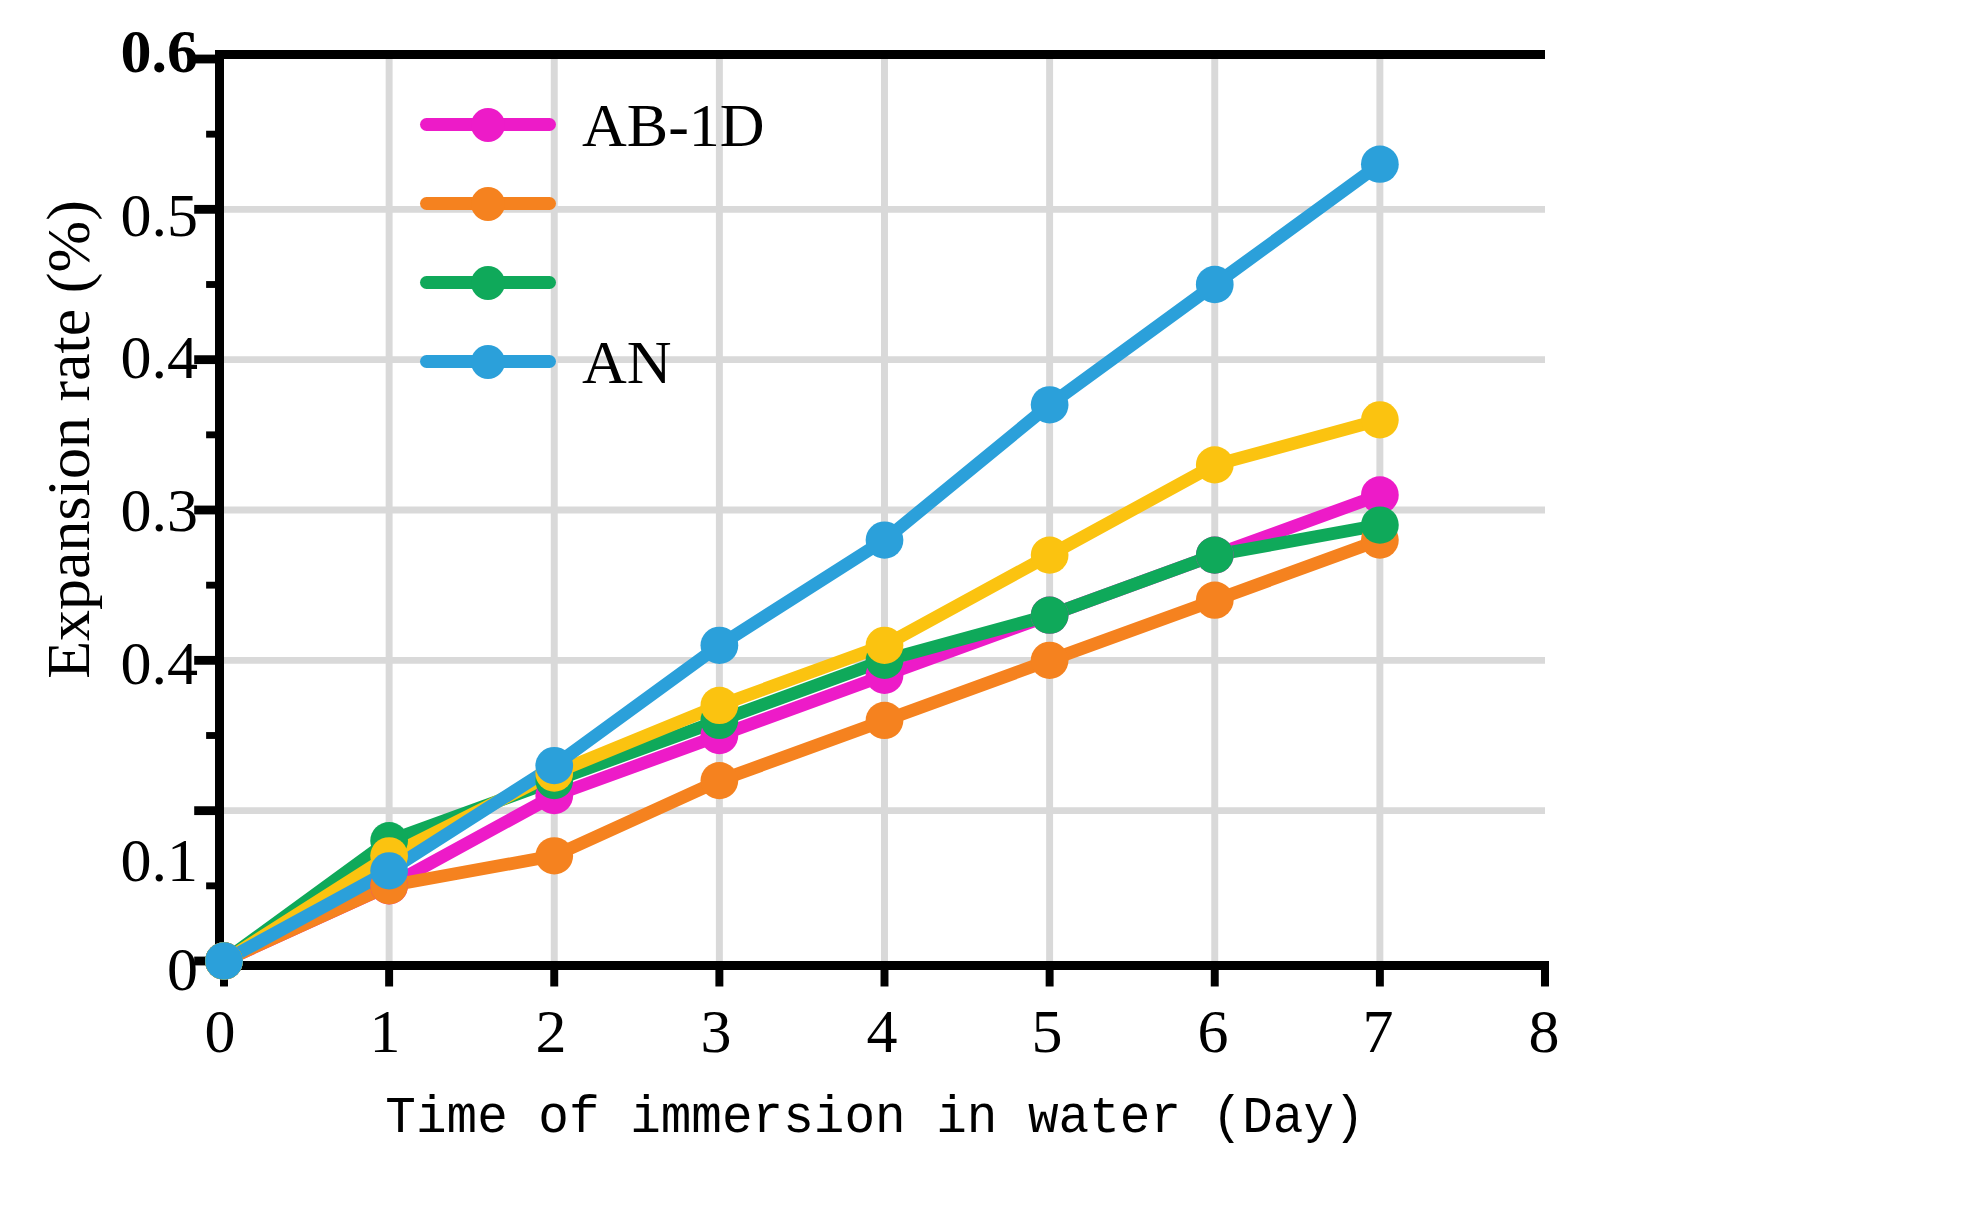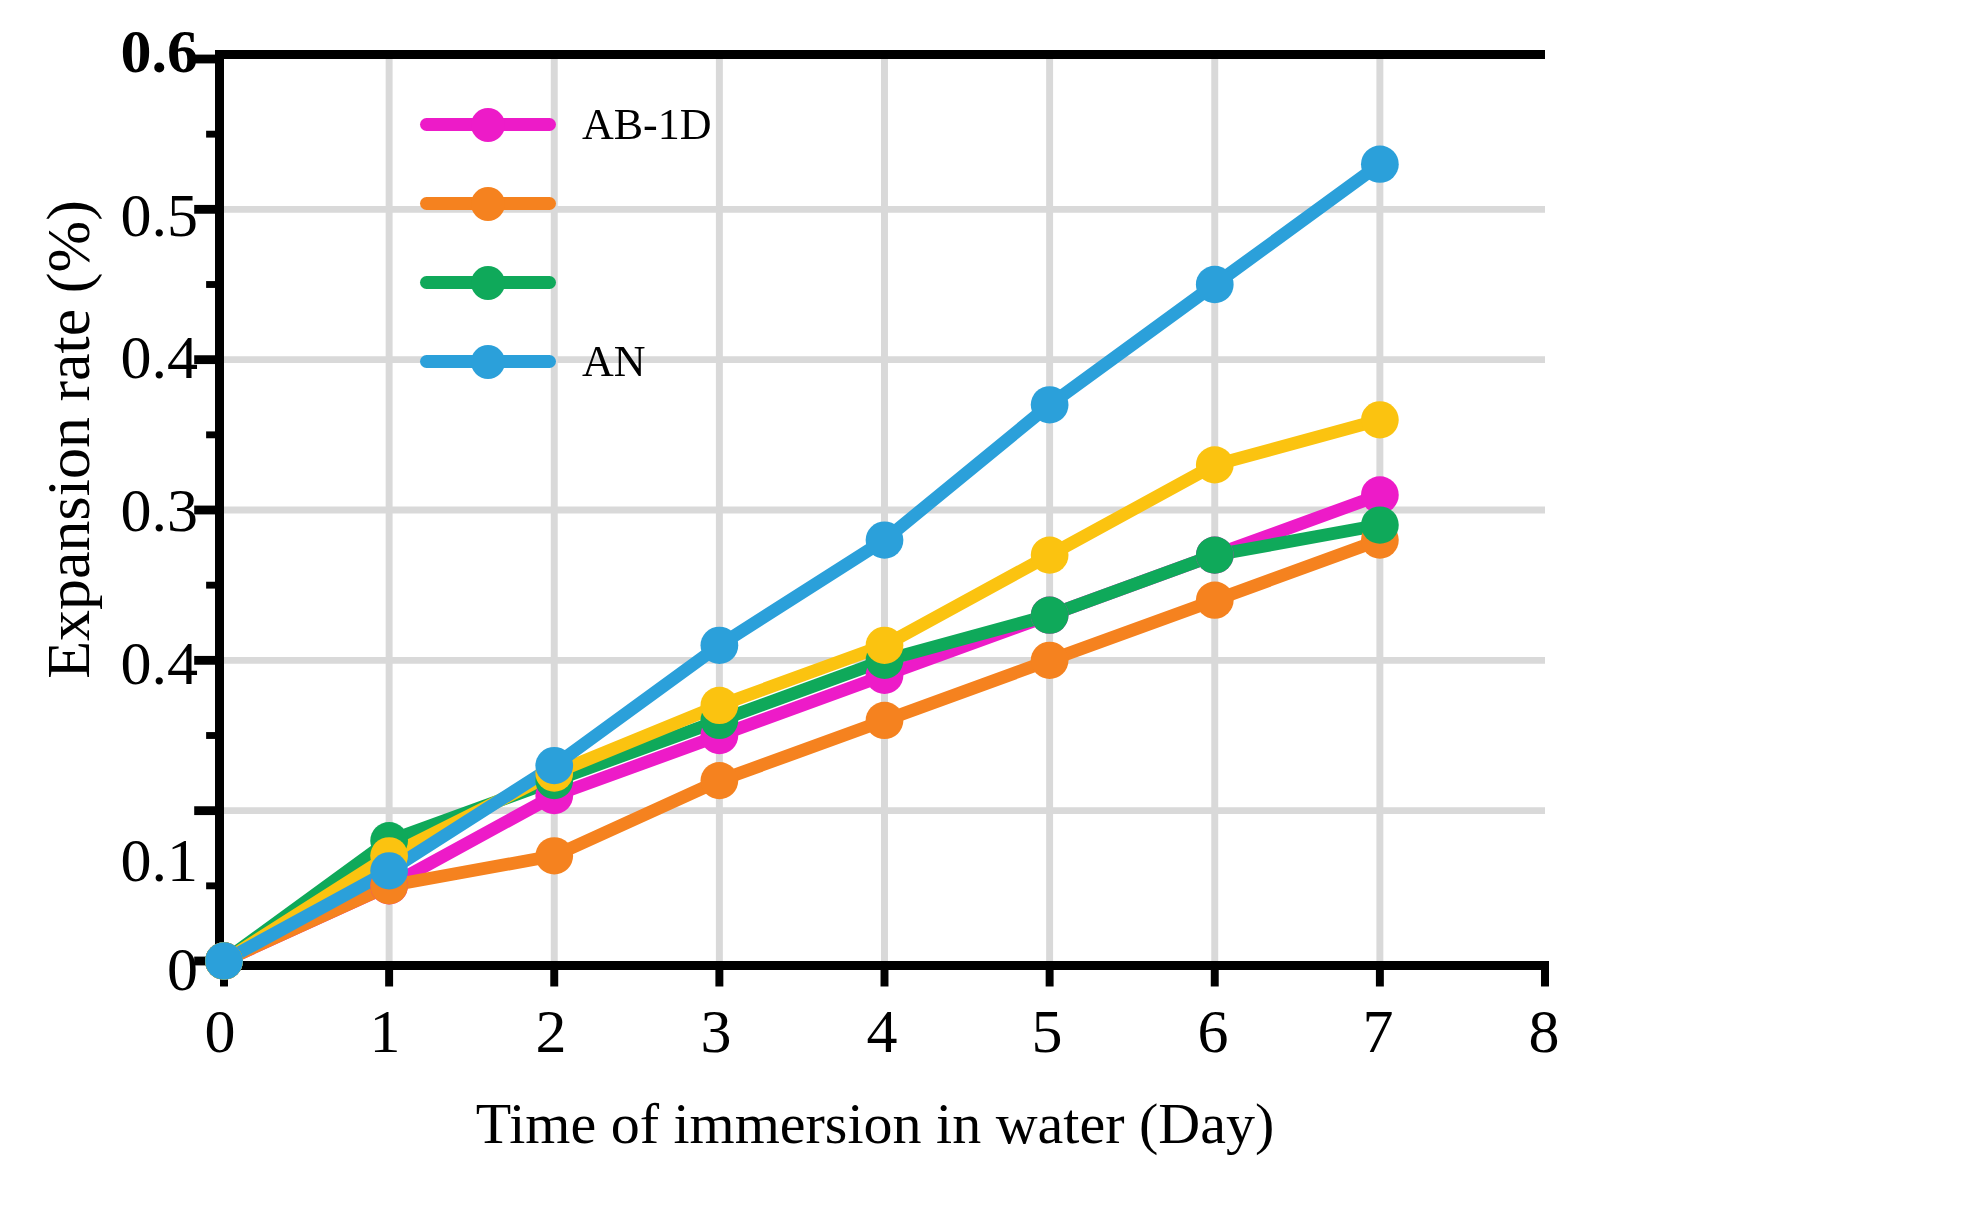--- a/index.html
+++ b/index.html
@@ -31,23 +31,24 @@
     color: #000000;
     white-space: nowrap;
     letter-spacing: 0px;
   }
   #xlabel {
     position: absolute;
     left: 210px;
     top: 1090px;
     width: 1330px;
     text-align: center;
-    font-size: 58px;
+    font-size: 51px;
     color: #000000;
     white-space: nowrap;
+    font-family: Liberation Mono, monospace;
   }
   
   #plot {
     position: absolute;
     left: 215px;
     top: 50px;
     width: 1330px;
     height: 920px;
     box-sizing: border-box;
     border-left: 9px solid #000000;
@@ -114,21 +115,21 @@
     position: absolute;
     left: 50%;
     top: 50%;
     width: 34px;
     height: 34px;
     margin-left: -17px;
     margin-top: -17px;
     border-radius: 50%;
   }
   .legend-label {
-    font-size: 44px;
+    font-size: 62px;
     color: #000000;
     padding-left: 26px;
     white-space: nowrap;
     line-height: 1;
   }
 </style>
 </head>
 <body>
 
 <div id="figure">

